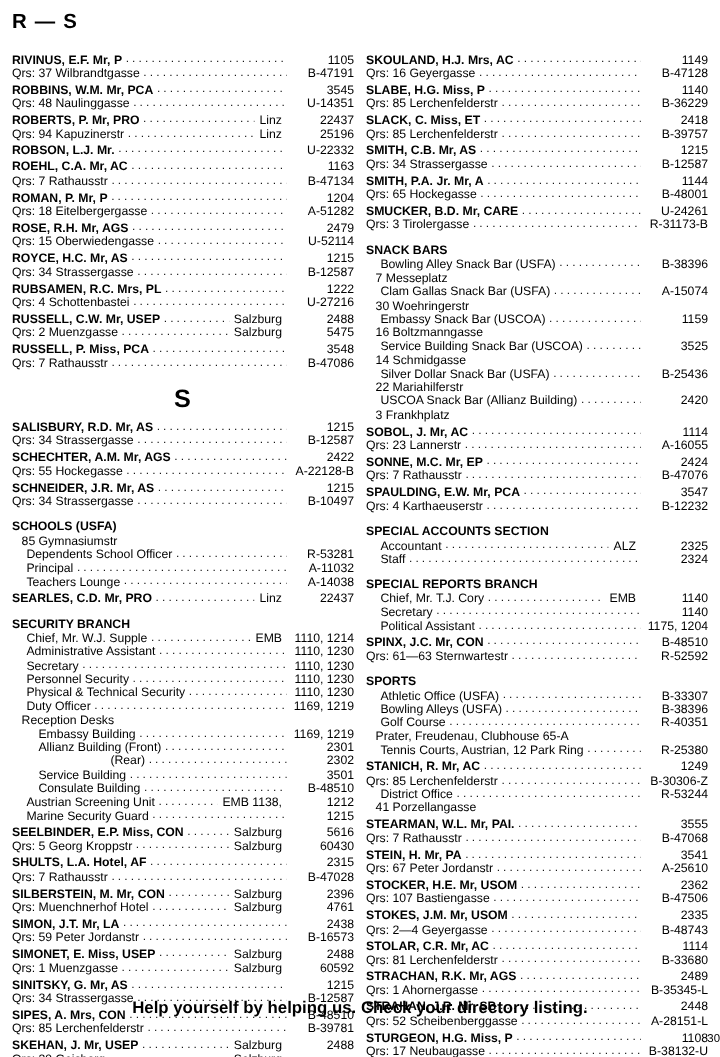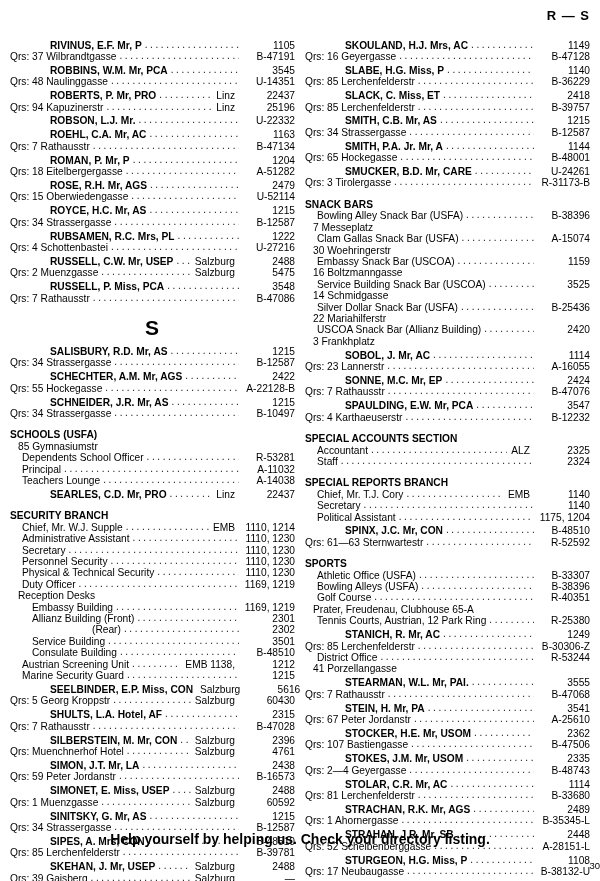--- a/index.html
+++ b/index.html
@@ -16,23 +16,23 @@
     overflow: hidden;
   }
   .page {
     width: 600px;
     height: 881px;
     box-sizing: border-box;
     padding: 6px 10px 0 10px;
     position: relative;
   }
   .page-header {
-    text-align: right;
+    text-align: left;
     font-weight: bold;
-    font-size: 13px;
+    font-size: 17px;
     letter-spacing: 1px;
     margin: 2px 0 14px 0;
   }
   .columns {
     display: flex;
     gap: 10px;
     align-items: flex-start;
   }
   .column {
     width: 285px;
@@ -66,21 +66,21 @@
     font-size: 10.2px;
   }
   .line .num {
     flex: 0 0 auto;
     text-align: right;
     min-width: 54px;
     padding-left: 2px;
     font-size: 10.2px;
   }
   .bold .lbl { font-weight: bold; }
-  .name-line { margin-top: 2.5px; margin-left: 40px; }
+  .name-line { margin-top: 2.5px; }
   .qrs-line { }
   .indent1 .lbl { padding-left: 12px; }
   .indent2 .lbl { padding-left: 22px; }
   .indent4 .lbl { padding-left: 82px; }
   .plain-line {
     font-size: 10.2px;
     line-height: 11.4px;
     white-space: nowrap;
   }
   .plain-line.i1 { padding-left: 8px; }

